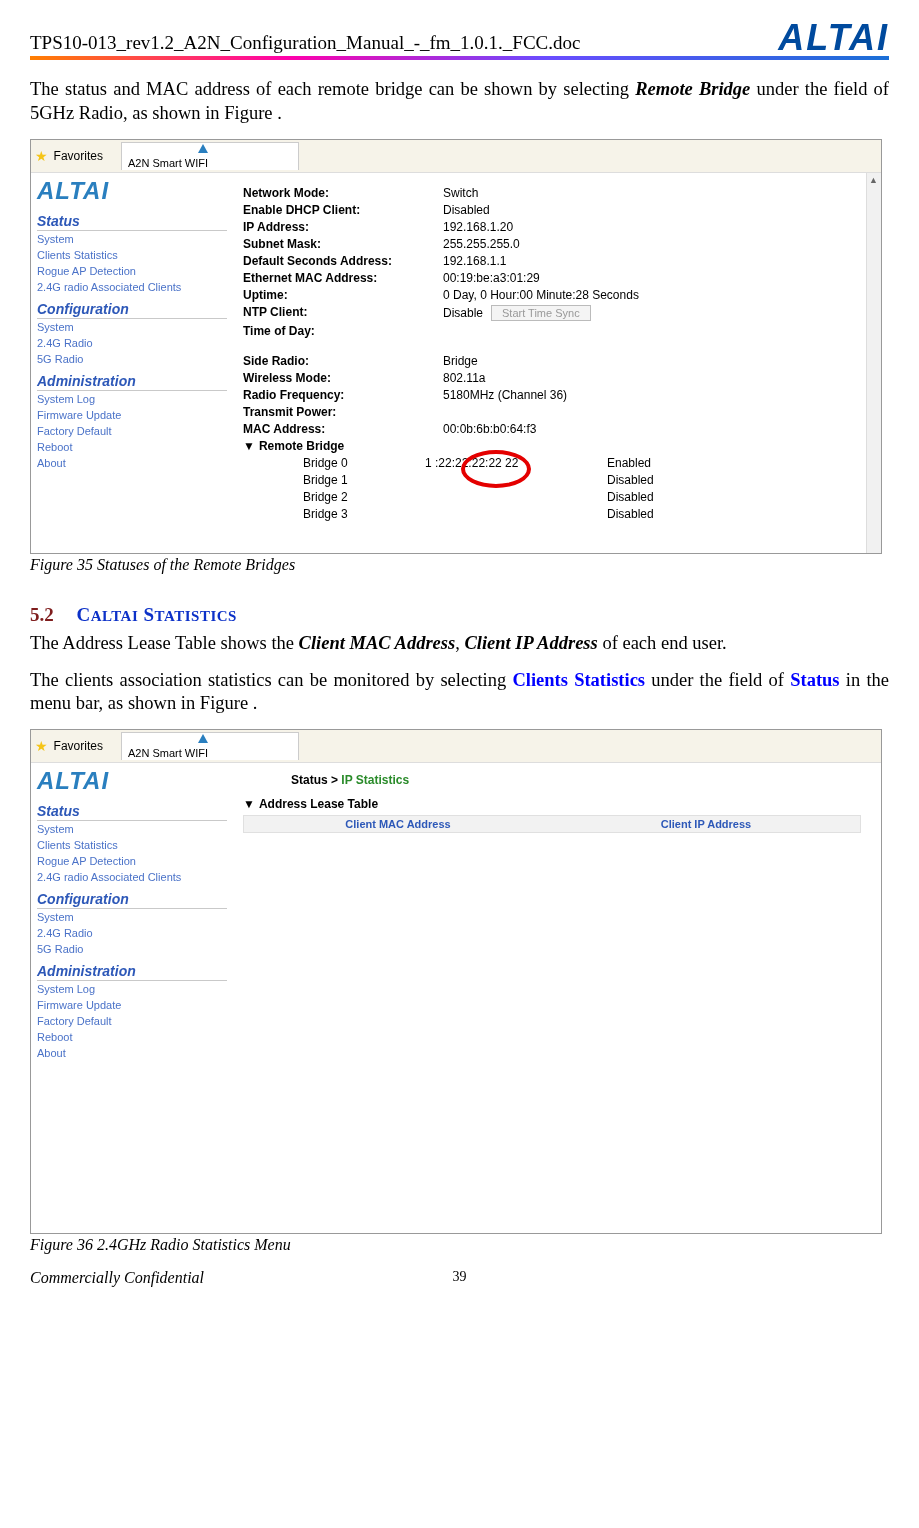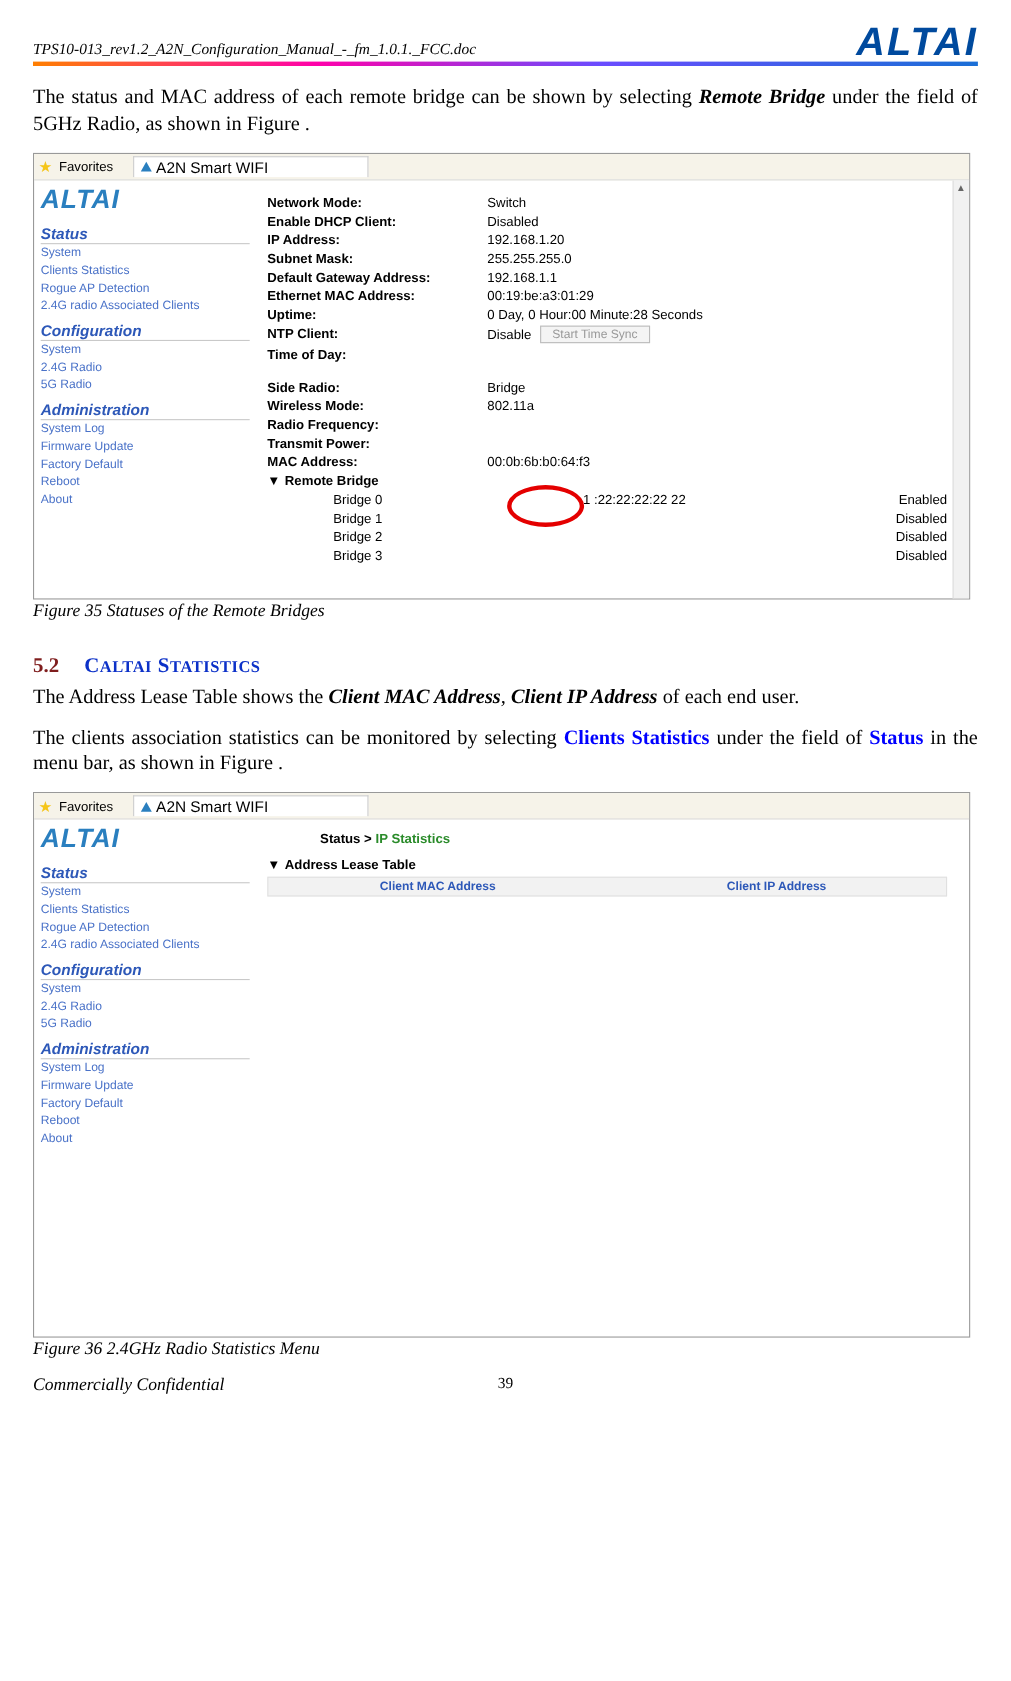--- a/index.html
+++ b/index.html
@@ -14,22 +14,21 @@
     padding: 22px 30px 10px 30px;
     position: relative;
   }
   .header-row {
     display: flex;
     justify-content: space-between;
     align-items: flex-end;
     margin-bottom: 2px;
   }
   .doc-name {
-    font-style: italic;
-    font-size: 14px;
+    font-size: 19px;
   }
   .logo-text {
     font-family: Arial, sans-serif;
     font-weight: 900;
     font-style: italic;
     font-size: 36px;
     color: #004a9e;
     letter-spacing: 2px;
     line-height: 0.9;
   }
@@ -67,23 +66,24 @@
     gap: 6px;
   }
   .fav-star { color: #f5c518; font-size: 14px; }
   .tab {
     background: #fff;
     border: 1px solid #ccc;
     border-bottom: none;
     padding: 1px 90px 1px 6px;
     margin-left: 12px;
     display: inline-flex;
-    align-items: center;
+    align-items: flex-end;
     gap: 4px;
-    font-size: 14px;
+    font-size: 11px;
+    flex-direction: column;
   }
   .tab-icon {
     display: inline-block;
     width: 0; height: 0;
     border-left: 5px solid transparent;
     border-right: 5px solid transparent;
     border-bottom: 9px solid #2a7fbf;
   }
   .inner {
     display: flex;
@@ -136,21 +136,21 @@
   }
   .kv-row { display: flex; margin: 3px 0; }
   .kv-label { width: 200px; font-weight: bold; }
   .kv-val { flex: 1; display: flex; align-items: center; gap: 8px; }
   .btn-disabled {
     border: 1px solid #bbb; background: #f4f4f4; color: #999;
     padding: 1px 10px; font-size: 11px;
   }
   .section-gap { height: 10px; }
   .remote-head { font-weight: bold; display: flex; align-items: center; gap: 4px; }
-  .bridge-row { display: flex; margin: 3px 0 3px 60px; gap: 58px; justify-content: space-between; }
+  .bridge-row { display: flex; margin: 3px 0 3px 60px; gap: 32px; }
   .bridge-row span:nth-child(1){ width: 90px;}
   .bridge-row span:nth-child(2){ width: 150px;}
   .red-circle {
     position: absolute;
     border: 4px solid #e40000;
     border-radius: 50%;
     width: 62px; height: 30px;
     pointer-events: none;
   }
   .sec-head {
@@ -231,21 +231,21 @@
           </div>
         <div class="kv-row">
             <span class="kv-label">IP Address:</span>
             <span class="kv-val">192.168.1.20</span>
           </div>
         <div class="kv-row">
             <span class="kv-label">Subnet Mask:</span>
             <span class="kv-val">255.255.255.0</span>
           </div>
         <div class="kv-row">
-            <span class="kv-label">Default Gateway Address:</span>
+            <span class="kv-label">Default Seconds Address:</span>
             <span class="kv-val">192.168.1.1</span>
           </div>
         <div class="kv-row">
             <span class="kv-label">Ethernet MAC Address:</span>
             <span class="kv-val">00:19:be:a3:01:29</span>
           </div>
         <div class="kv-row">
             <span class="kv-label">Uptime:</span>
             <span class="kv-val">0 Day, 0 Hour:00 Minute:28 Seconds</span>
           </div>
@@ -263,20 +263,21 @@
         <div class="kv-row">
             <span class="kv-label">Side Radio:</span>
             <span class="kv-val">Bridge</span>
           </div>
         <div class="kv-row">
             <span class="kv-label">Wireless Mode:</span>
             <span class="kv-val">802.11a</span>
           </div>
         <div class="kv-row">
             <span class="kv-label">Radio Frequency:</span>
+            <span class="kv-val">5180MHz (Channel 36)</span>
           </div>
         <div class="kv-row">
             <span class="kv-label">Transmit Power:</span>
           </div>
         <div class="kv-row">
             <span class="kv-label">MAC Address:</span>
             <span class="kv-val">00:0b:6b:b0:64:f3</span>
           </div>
         <div class="remote-head">
           <span>▼</span>

